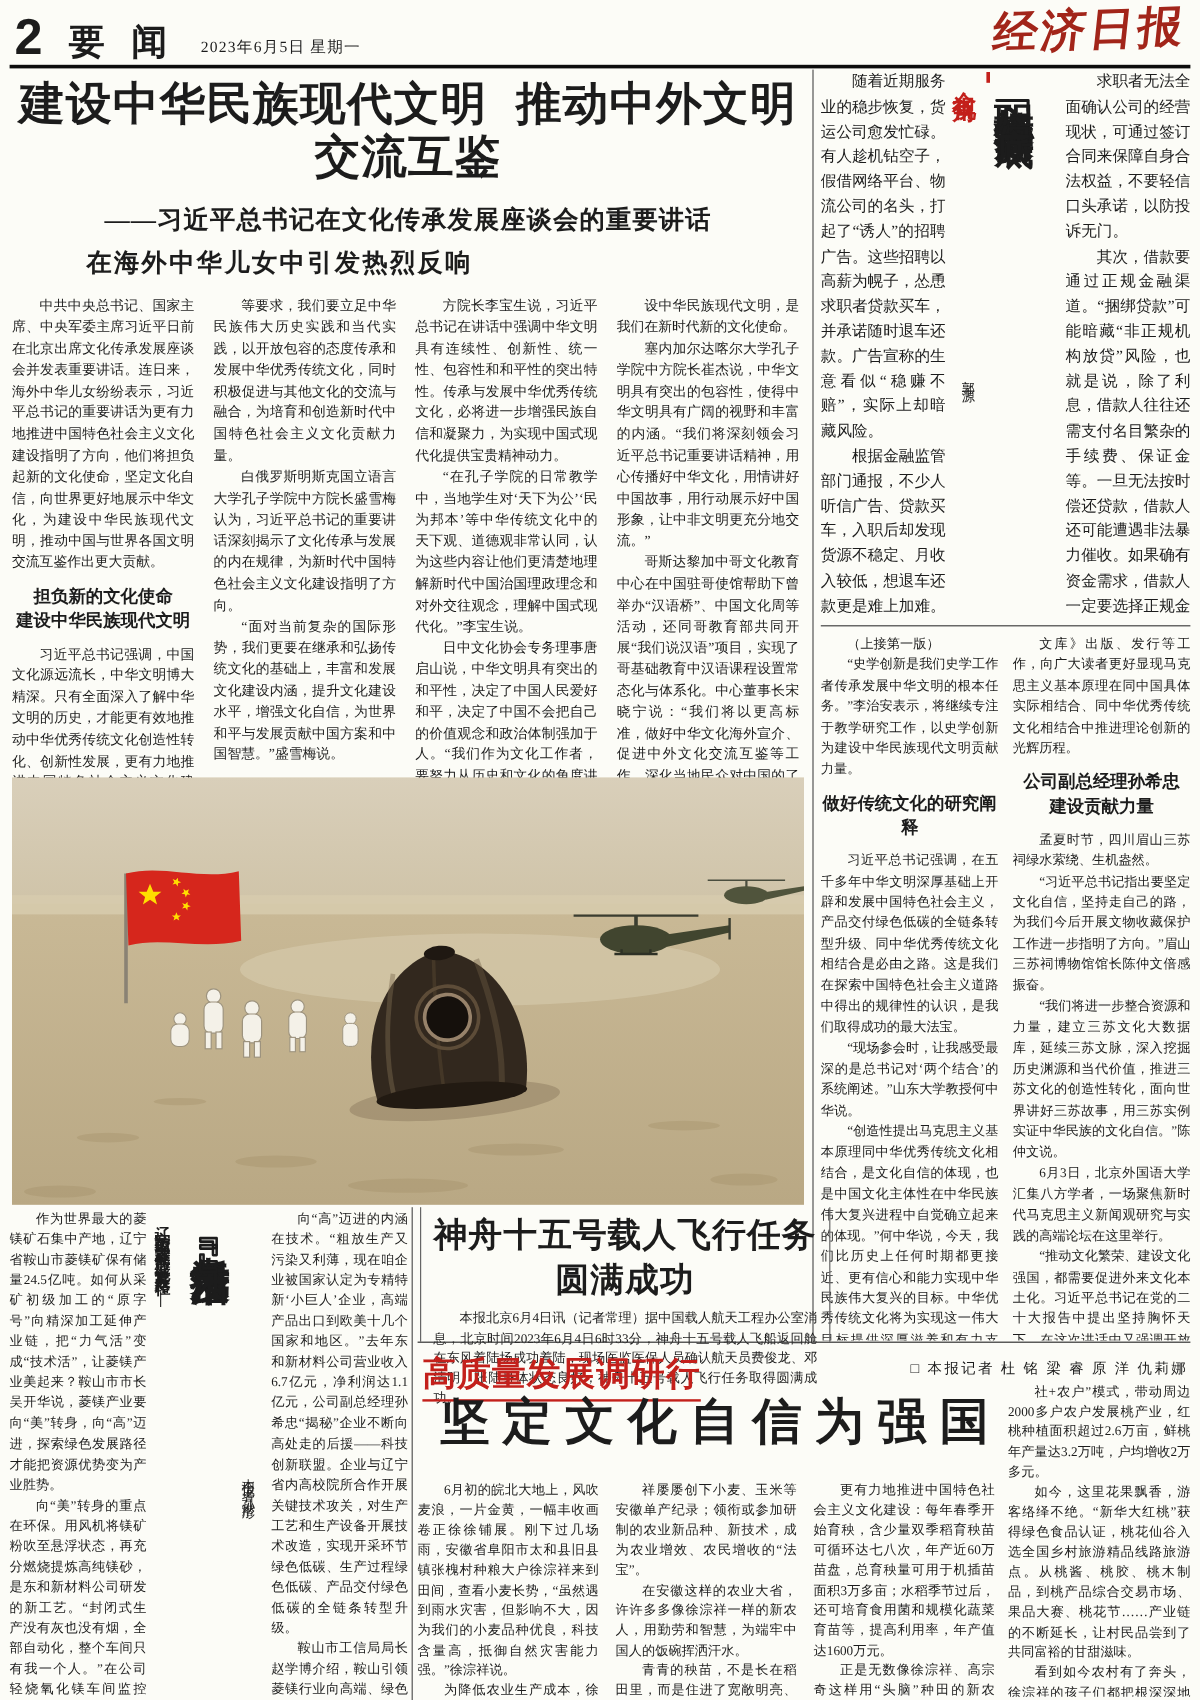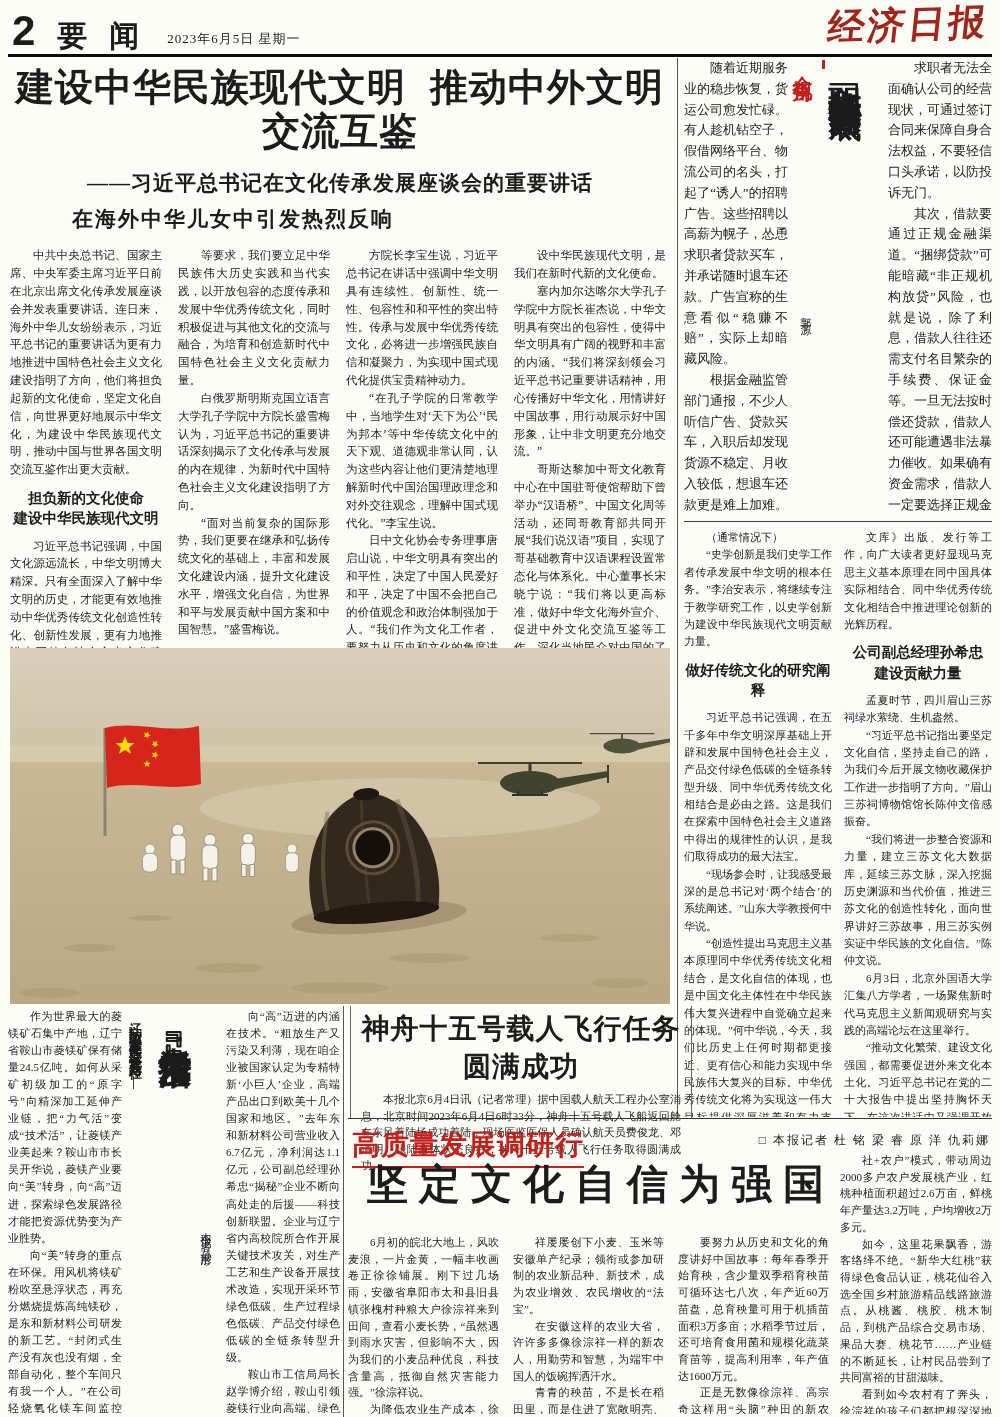--- a/index.html
+++ b/index.html
@@ -138,21 +138,21 @@
     </div>
     <div class="col clip">
         <p class="para">求职者无法全面确认公司的经营现状，可通过签订合同来保障自身合法权益，不要轻信口头承诺，以防投诉无门。</p>
         <p class="para">其次，借款要通过正规金融渠道。“捆绑贷款”可能暗藏“非正规机构放贷”风险，也就是说，除了利息，借款人往往还需支付名目繁杂的手续费、保证金等。一旦无法按时偿还贷款，借款人还可能遭遇非法暴力催收。如果确有资金需求，借款人一定要选择正规金融机构。在办理贷款业务时，借款人要仔细、完整阅读合同条款，特别要看清楚几个重要信息，如贷款条件、还款要求、缴费名目等，如果合同上留有空白，切忌在他人的催促下贸然签字，更不可授权他人签字。</p>
       </div>
   </div>
   <div class="rule-right"></div>
 
   <div class="cont">
     <div class="col clip">
-        <p class="para">（通常情况下）</p>
+        <p class="para">（上接第一版）</p>
         <p class="para">“史学创新是我们史学工作者传承发展中华文明的根本任务。”李治安表示，将继续专注于教学研究工作，以史学创新为建设中华民族现代文明贡献力量。</p>
         <h3 class="subhead">做好传统文化的研究阐释</h3>
         <p class="para">习近平总书记强调，在五千多年中华文明深厚基础上开辟和发展中国特色社会主义，产品交付绿色低碳的全链条转型升级、同中华优秀传统文化相结合是必由之路。这是我们在探索中国特色社会主义道路中得出的规律性的认识，是我们取得成功的最大法宝。</p>
         <p class="para">“现场参会时，让我感受最深的是总书记对‘两个结合’的系统阐述。”山东大学教授何中华说。</p>
         <p class="para">“创造性提出马克思主义基本原理同中华优秀传统文化相结合，是文化自信的体现，也是中国文化主体性在中华民族伟大复兴进程中自觉确立起来的体现。”何中华说，今天，我们比历史上任何时期都更接近、更有信心和能力实现中华民族伟大复兴的目标。中华优秀传统文化将为实现这一伟大目标提供深厚滋养和有力支撑。</p>
       </div>
     <div class="col clip">
         <p class="para">文库》出版、发行等工作，向广大读者更好显现马克思主义基本原理在同中国具体实际相结合、同中华优秀传统文化相结合中推进理论创新的光辉历程。</p>
         <h3 class="subhead">公司副总经理孙希忠
 建设贡献力量</h3>
@@ -297,21 +297,21 @@
       <div class="col clip">
           <p class="para">6月初的皖北大地上，风吹麦浪，一片金黄，一幅丰收画卷正徐徐铺展。刚下过几场雨，安徽省阜阳市太和县旧县镇张槐村种粮大户徐淙祥来到田间，查看小麦长势，“虽然遇到雨水灾害，但影响不大，因为我们的小麦品种优良，科技含量高，抵御自然灾害能力强。”徐淙祥说。</p>
           <p class="para">为降低农业生产成本，徐淙祥在农业机械化和高效施肥等方面下了不少功夫，“今天马上就要收割，农机手已经在路上了，这1230亩麦子，3天就能收割完”。</p>
         </div>
       <div class="col clip">
           <p class="para">祥屡屡创下小麦、玉米等安徽单产纪录；领衔或参加研制的农业新品种、新技术，成为农业增效、农民增收的“法宝”。</p>
           <p class="para">在安徽这样的农业大省，许许多多像徐淙祥一样的新农人，用勤劳和智慧，为端牢中国人的饭碗挥洒汗水。</p>
           <p class="para">青青的秧苗，不是长在稻田里，而是住进了宽敞明亮、高大气派的“小洋楼”，还上上下下坐起了“电梯”，轮流享受阳光雨露滋润……在六安市金安木南产业园智能工厂化育秧中心，现代农业科技的神奇“魔法”让人赞叹连连。</p>
         </div>
       <div class="col clip">
-          <p class="para">要努力从历史和文化的角度讲好中国故事：每年春季开始育秧，含少量双季稻育秧苗可循环达七八次，年产近60万苗盘，总育秧量可用于机插苗面积3万多亩；水稻季节过后，还可培育食用菌和规模化蔬菜育苗等，提高利用率，年产值达1600万元。</p>
+          <p class="para">更有力地推进中国特色社会主义文化建设：每年春季开始育秧，含少量双季稻育秧苗可循环达七八次，年产近60万苗盘，总育秧量可用于机插苗面积3万多亩；水稻季节过后，还可培育食用菌和规模化蔬菜育苗等，提高利用率，年产值达1600万元。</p>
           <p class="para">正是无数像徐淙祥、高宗奇这样用“头脑”种田的新农人，赋予了这片希望的田野更多生机与活力，带动更多老乡走上了乡村振兴的大道。</p>
         </div>
     </div>
     <div class="hv-col4 clip">
         <p class="para">社+农户”模式，带动周边2000多户农户发展桃产业，红桃种植面积超过2.6万亩，鲜桃年产量达3.2万吨，户均增收2万多元。</p>
         <p class="para">如今，这里花果飘香，游客络绎不绝。“新华大红桃”获得绿色食品认证，桃花仙谷入选全国乡村旅游精品线路旅游点。从桃酱、桃胶、桃木制品，到桃产品综合交易市场、果品大赛、桃花节……产业链的不断延长，让村民品尝到了共同富裕的甘甜滋味。</p>
         <p class="para">看到如今农村有了奔头，徐淙祥的孩子们都把根深深地扎进了这片土地。孙子徐旭东大学毕业后，返乡从事种子和农业科技研究，在田间摸爬滚打5年，成为现代农业生产的带头人。</p>
       </div>
   </div>
 

